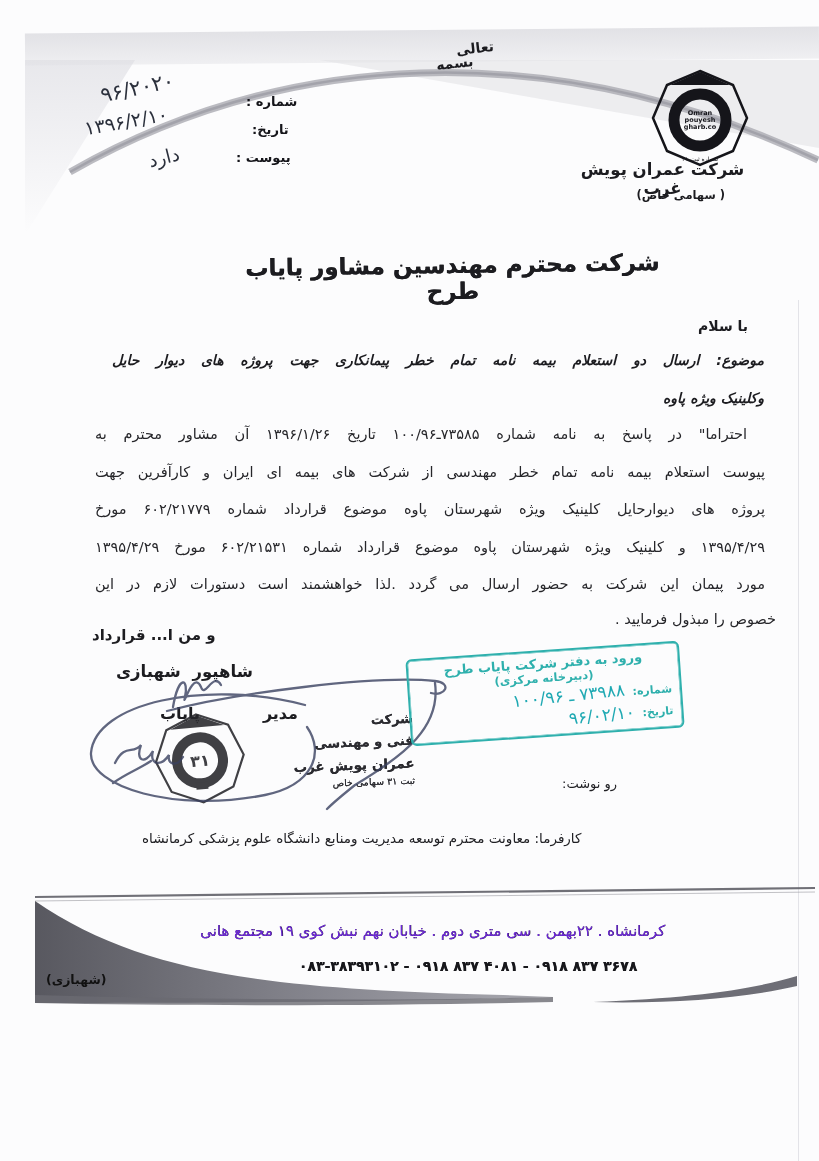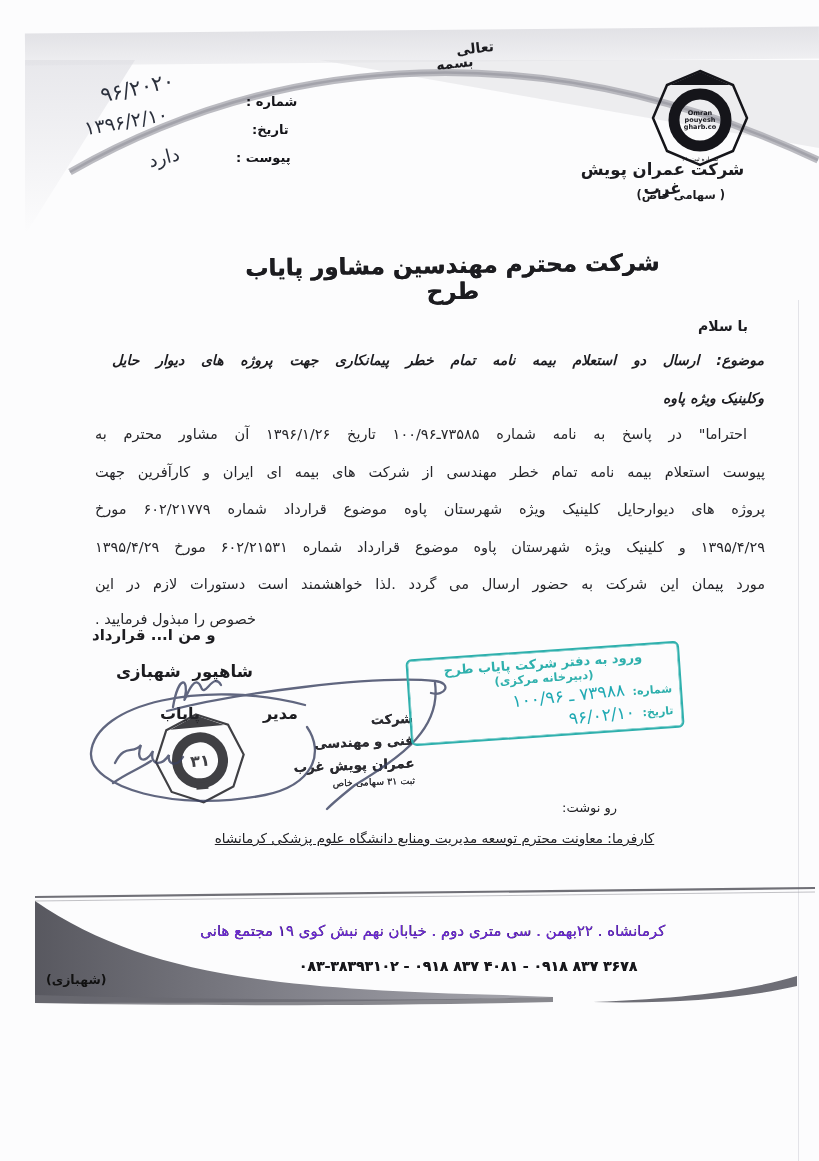--- a/index.html
+++ b/index.html
@@ -33,21 +33,21 @@
   .sealtext .s1{font-size:13px;} .sealtext .s2{font-size:13px;} .sealtext .s3{font-size:13.5px;}
   .sealtext .s4{font-size:9.5px;line-height:13px;font-weight:normal;}
   .rstamp{left:408px;top:650px;width:254px;transform:rotate(-4deg);border:2.5px solid #2fb0ad;
     border-radius:6px;padding:4px 8px 6px;color:#2fb0ad;box-shadow:inset 0 0 0 .5px #2fb0ad;}
   .rstamp .r1{font-size:13px;font-weight:bold;text-align:center;}
   .rstamp .r2{font-size:11.5px;font-weight:bold;text-align:center;}
   .rrow{display:flex;align-items:center;gap:8px;margin-top:2px;}
   .rlabel{font-size:11px;font-weight:bold;white-space:nowrap;}
   .rhand{font-size:17px;color:#1fa9b3;letter-spacing:1.5px;transform:rotate(-2deg);white-space:nowrap;}
   .ccl{font-size:13px;color:#202024;}
-  .cct{font-size:13.5px;color:#202024;width:585px;text-align:center;text-decoration:underline;}
+  .cct{font-size:13.5px;color:#202024;width:585px;text-align:left;}
   .addr{width:570px;text-align:left;font-size:15px;font-weight:normal;color:#6d28d9;
     text-shadow:.3px 0 0 #17171b;}
   .phones{width:400px;text-align:center;font-size:14px;font-weight:bold;color:#17171b;
     text-shadow:.3px 0 0 #17171b;}
   .ltr{direction:ltr;unicode-bidi:isolate;}
   .phname{font-size:12.5px;font-weight:bold;color:#111;}
 </style>
 </head>
 <body>
 
@@ -92,21 +92,21 @@
   <div class="abs sal rtl" style="left:698px;top:318px">با سلام</div>
 
   <div class="abs subj rtl justify" style="left:112px;top:352px">موضوع: ارسال دو استعلام بیمه نامه تمام خطر پیمانکاری جهت  پروژه های  دیوار حایل</div>
   <div class="abs subj rtl" style="left:112px;top:390px;text-align:right">وکلینیک ویژه پاوه</div>
 
   <div class="abs bodyline rtl justify" style="left:95px;top:426px;padding-right:18px;width:652px">احتراما"  در پاسخ به نامه شماره ۷۳۵۸۵ـ۱۰۰/۹۶ تاریخ ۱۳۹۶/۱/۲۶ آن مشاور محترم به</div>
   <div class="abs bodyline rtl justify" style="left:95px;top:464px">پیوست استعلام بیمه نامه تمام خطر مهندسی از شرکت های  بیمه ای ایران و کارآفرین جهت</div>
   <div class="abs bodyline rtl justify" style="left:95px;top:501px">پروژه های دیوارحایل کلینیک ویژه شهرستان پاوه موضوع قرارداد شماره ۶۰۲/۲۱۷۷۹ مورخ</div>
   <div class="abs bodyline rtl justify" style="left:95px;top:539px">۱۳۹۵/۴/۲۹ و کلینیک ویژه شهرستان پاوه موضوع قرارداد شماره ۶۰۲/۲۱۵۳۱ مورخ ۱۳۹۵/۴/۲۹</div>
   <div class="abs bodyline rtl justify" style="left:95px;top:576px">مورد پیمان این شرکت  به حضور ارسال می گردد .لذا خواهشمند است دستورات لازم در این</div>
-  <div class="abs bodyline rtl" style="left:95px;top:611px;text-align:left">خصوص را مبذول فرمایید .</div>
+  <div class="abs bodyline rtl" style="left:106px;top:611px;text-align:right">خصوص را مبذول فرمایید .</div>
 
   <div class="abs closing rtl" style="left:92px;top:626px">و من ا... قرارداد</div>
   <div class="abs signer rtl" style="left:116px;top:662px">شاهپور  شهبازی</div>
   <div class="abs titlerow rtl" style="left:160px;top:704px">
     <span>مدیر</span>
     <span>پایاب</span>
   </div>
 
   <svg class="abs" style="left:148px;top:712px;transform:rotate(-5deg)" width="112" height="96">
     <g opacity="0.88">
@@ -141,21 +141,21 @@
     <div class="rrow">
       <span class="rlabel">شماره:</span>
       <span class="rhand">۷۳۹۸۸ ـ ۱۰۰/۹۶</span>
     </div>
     <div class="rrow">
       <span class="rlabel">تاریخ:</span>
       <span class="rhand" style="letter-spacing:3px">۹۶/۰۲/۱۰</span>
     </div>
   </div>
 
-  <div class="abs ccl rtl" style="left:562px;top:800px">رو نوشت:</div>
+  <div class="abs ccl rtl" style="left:562px;top:776px">رو نوشت:</div>
   <div class="abs cct rtl" style="left:142px;top:830px">کارفرما: معاونت محترم توسعه مدیریت ومنابع دانشگاه علوم پزشکی کرمانشاه</div>
 
   <svg class="abs" style="left:33px;top:883px" width="786" height="140">
     <defs>
       <linearGradient id="wedgeGrad" x1="0" y1="0" x2="1" y2="0">
         <stop offset="0" stop-color="#4a4a52"></stop>
         <stop offset="0.55" stop-color="#7c7c85"></stop>
         <stop offset="1" stop-color="#a2a2aa"></stop>
       </linearGradient>
     </defs>

